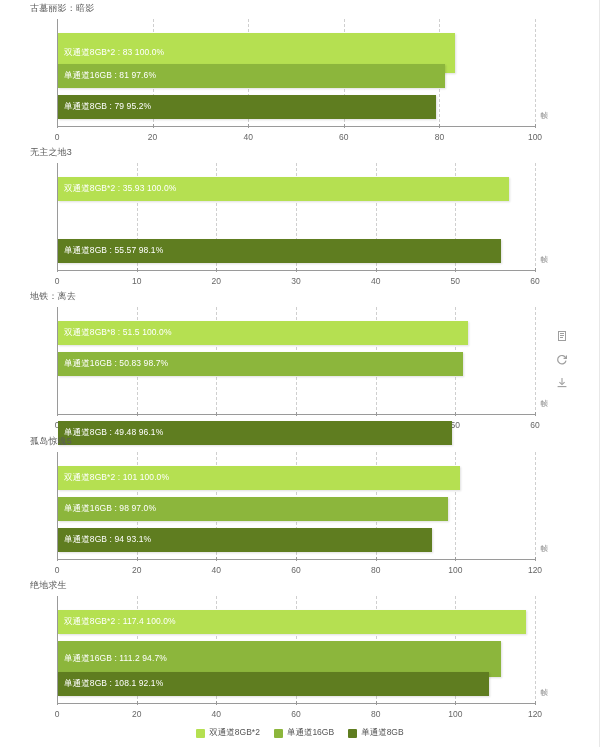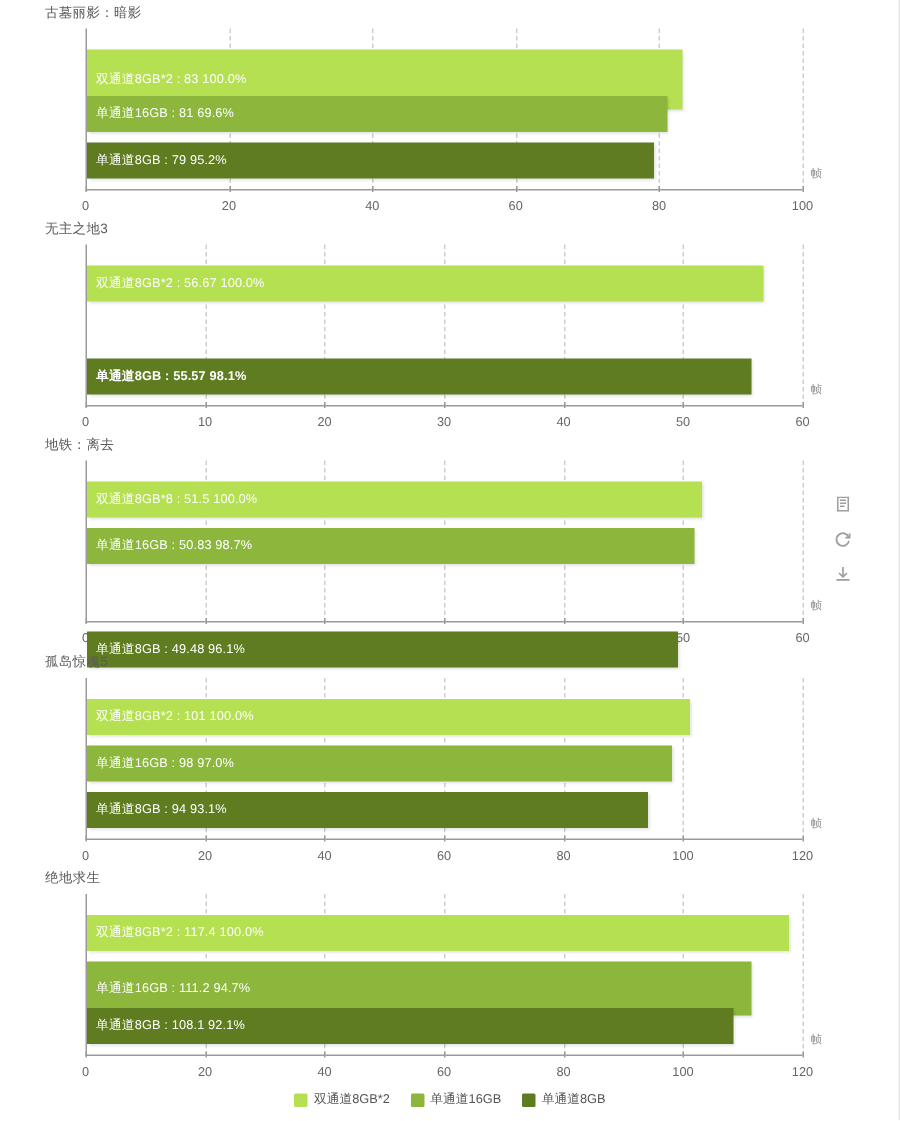--- a/index.html
+++ b/index.html
@@ -200,21 +200,21 @@
           <div class="tick" style="left: 478px;"></div>
           <div class="tick-label" style="left: 478px;">100</div>
           <div class="axis-unit">帧</div>
           <div class="bars">
             <div class="bar-row" style="top: 14px; height: 40px;">
               <div class="bar" style="width: 396.74px; background: rgb(181, 224, 81);"></div>
               <div class="bar-label">双通道8GB*2 : 83  100.0%</div>
             </div>
             <div class="bar-row" style="top: 45px; height: 24px;">
               <div class="bar" style="width: 387.18px; background: rgb(140, 182, 60);"></div>
-              <div class="bar-label">单通道16GB : 81  69.6%</div>
+              <div class="bar-label">单通道16GB : 81  97.6%</div>
             </div>
             <div class="bar-row" style="top: 76px; height: 24px; padding-left: 44px;">
               <div class="bar" style="width: 377.62px; background: rgb(95, 125, 32);"></div>
               <div class="bar-label">单通道8GB : 79  95.2%</div>
             </div>
           </div>
         </div>
       </div>
       <div class="chart-block" style="top: 146px;">
         <div class="chart-title">无主之地3</div>
@@ -238,23 +238,23 @@
           <div class="gridline" style="left: 398.333px;"></div>
           <div class="tick" style="left: 398.333px;"></div>
           <div class="tick-label" style="left: 398.333px;">50</div>
           <div class="gridline" style="left: 478px;"></div>
           <div class="tick" style="left: 478px;"></div>
           <div class="tick-label" style="left: 478px;">60</div>
           <div class="axis-unit">帧</div>
           <div class="bars">
             <div class="bar-row" style="top: 14px; height: 24px;">
               <div class="bar" style="width: 451.471px; background: rgb(181, 224, 81);"></div>
-              <div class="bar-label">双通道8GB*2 : 56.67  100.0%</div>
-            </div>
-            <div class="bar-row" style="top: 76px; height: 24px; font-weight: bold;">
+              <div class="bar-label">双通道8GB*2 : 35.93  100.0%</div>
+            </div>
+            <div class="bar-row" style="top: 76px; height: 24px;">
               <div class="bar" style="width: 442.708px; background: rgb(95, 125, 32);"></div>
               <div class="bar-label">单通道8GB : 55.57  98.1%</div>
             </div>
           </div>
         </div>
       </div>
       <div class="chart-block" style="top: 290px;">
         <div class="chart-title">地铁：离去</div>
         <div class="plot">
           <div class="axis-y"></div>

